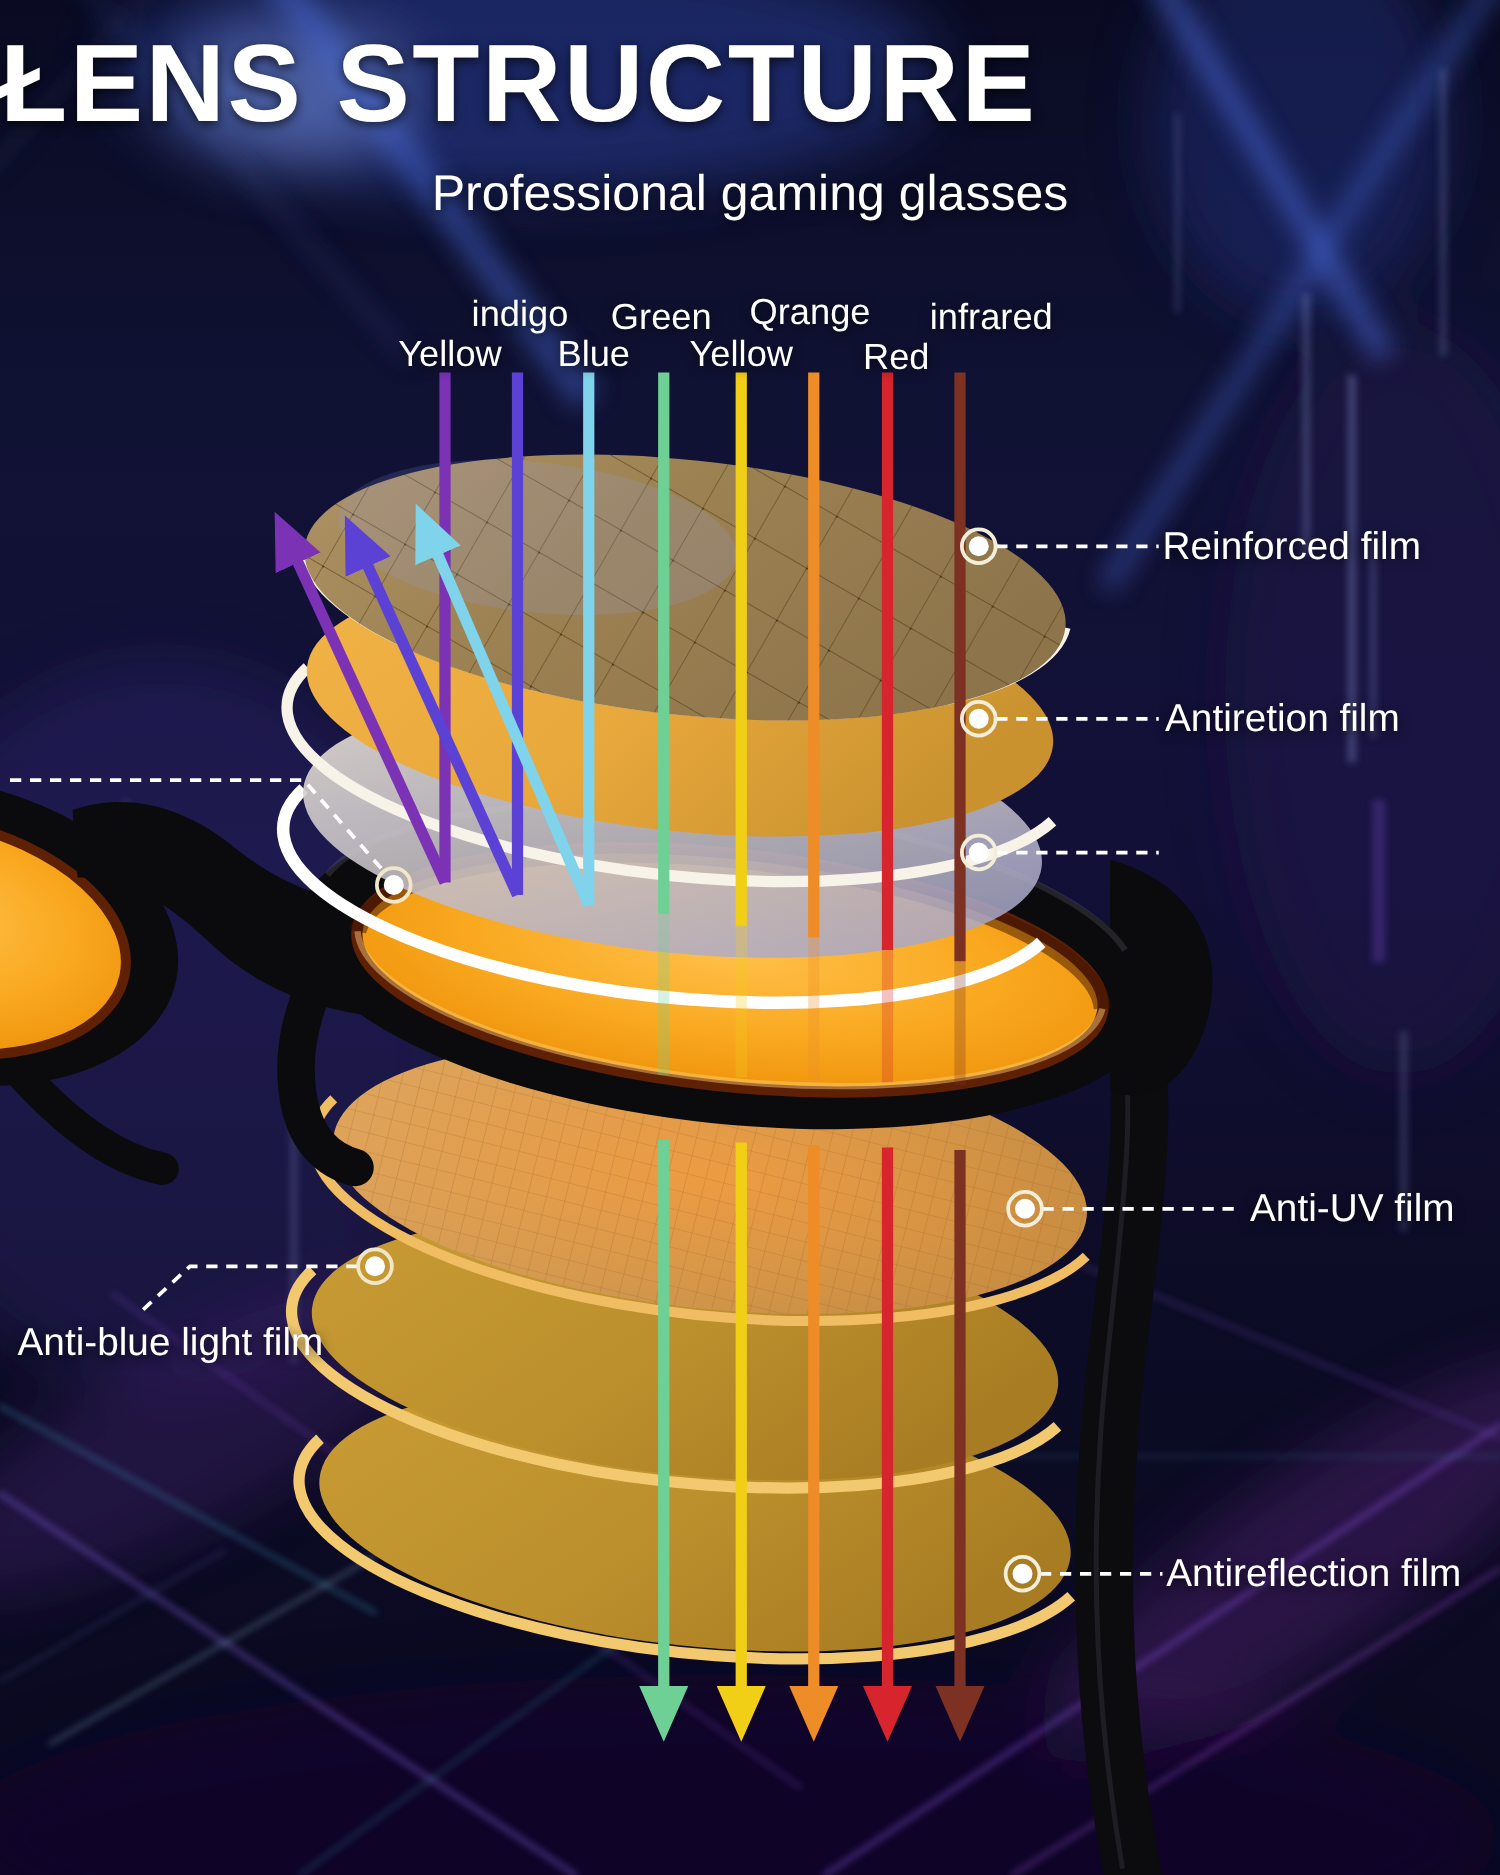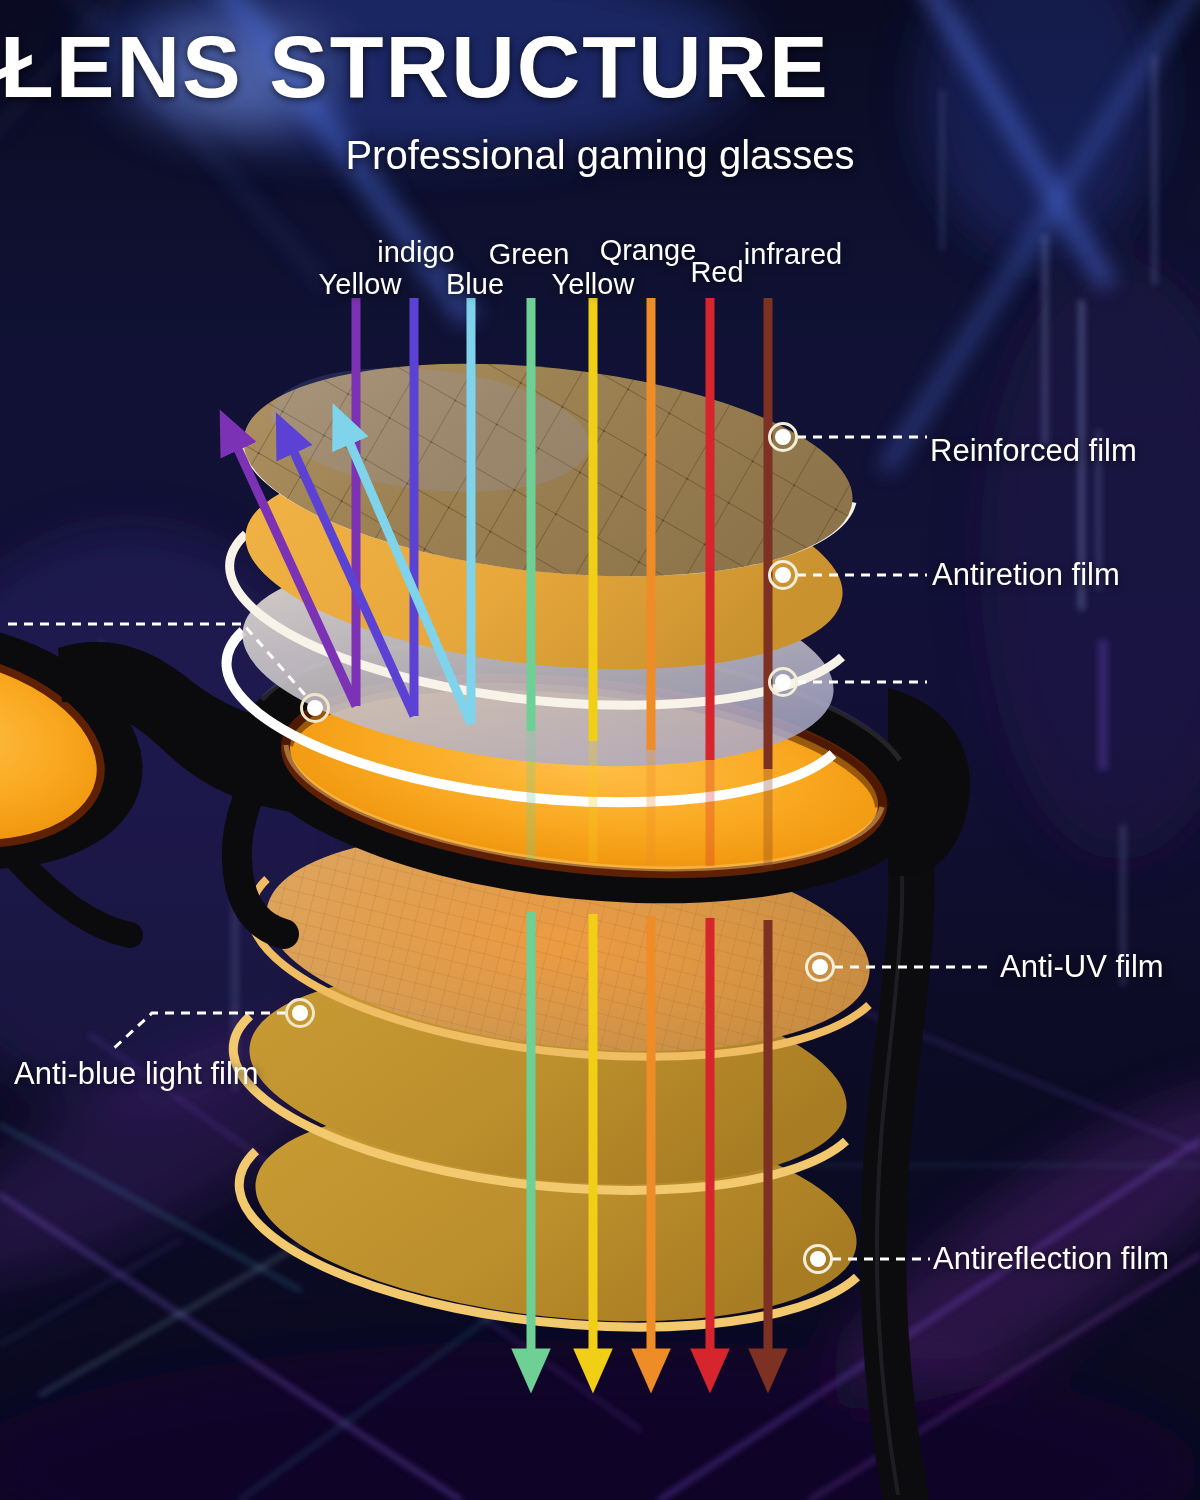--- a/index.html
+++ b/index.html
@@ -287,23 +287,23 @@
 
 <div class="lbl title">ŁENS STRUCTURE</div>
 <div class="lbl subtitle">Professional gaming glasses</div>
 
 <div class="lbl spec" style="left:360px;top:268px;">Yellow</div>
 <div class="lbl spec" style="left:416px;top:236px;">indigo</div>
 <div class="lbl spec" style="left:475px;top:268px;">Blue</div>
 <div class="lbl spec" style="left:529px;top:238px;">Green</div>
 <div class="lbl spec" style="left:593px;top:268px;">Yellow</div>
 <div class="lbl spec" style="left:648px;top:234px;">Qrange</div>
-<div class="lbl spec" style="left:717px;top:256px;">Red</div>
+<div class="lbl spec" style="left:717px;top:270px;">Red</div>
 <div class="lbl spec" style="left:793px;top:238px;">infrared</div>
 
-<div class="lbl film" style="left:930px;top:419px;margin-top:14px;">Reinforced film</div>
+<div class="lbl film" style="left:930px;top:419px;">Reinforced film</div>
 <div class="lbl film" style="left:932px;top:557px;">Antiretion film</div>
 <div class="lbl film" style="left:1000px;top:949px;">Anti-UV film</div>
 <div class="lbl film" style="left:933px;top:1241px;">Antireflection film</div>
 
 <div class="lbl film" style="left:14px;top:1056px;">Anti-blue light film</div>
 
 </div>
 
 </body></html>

